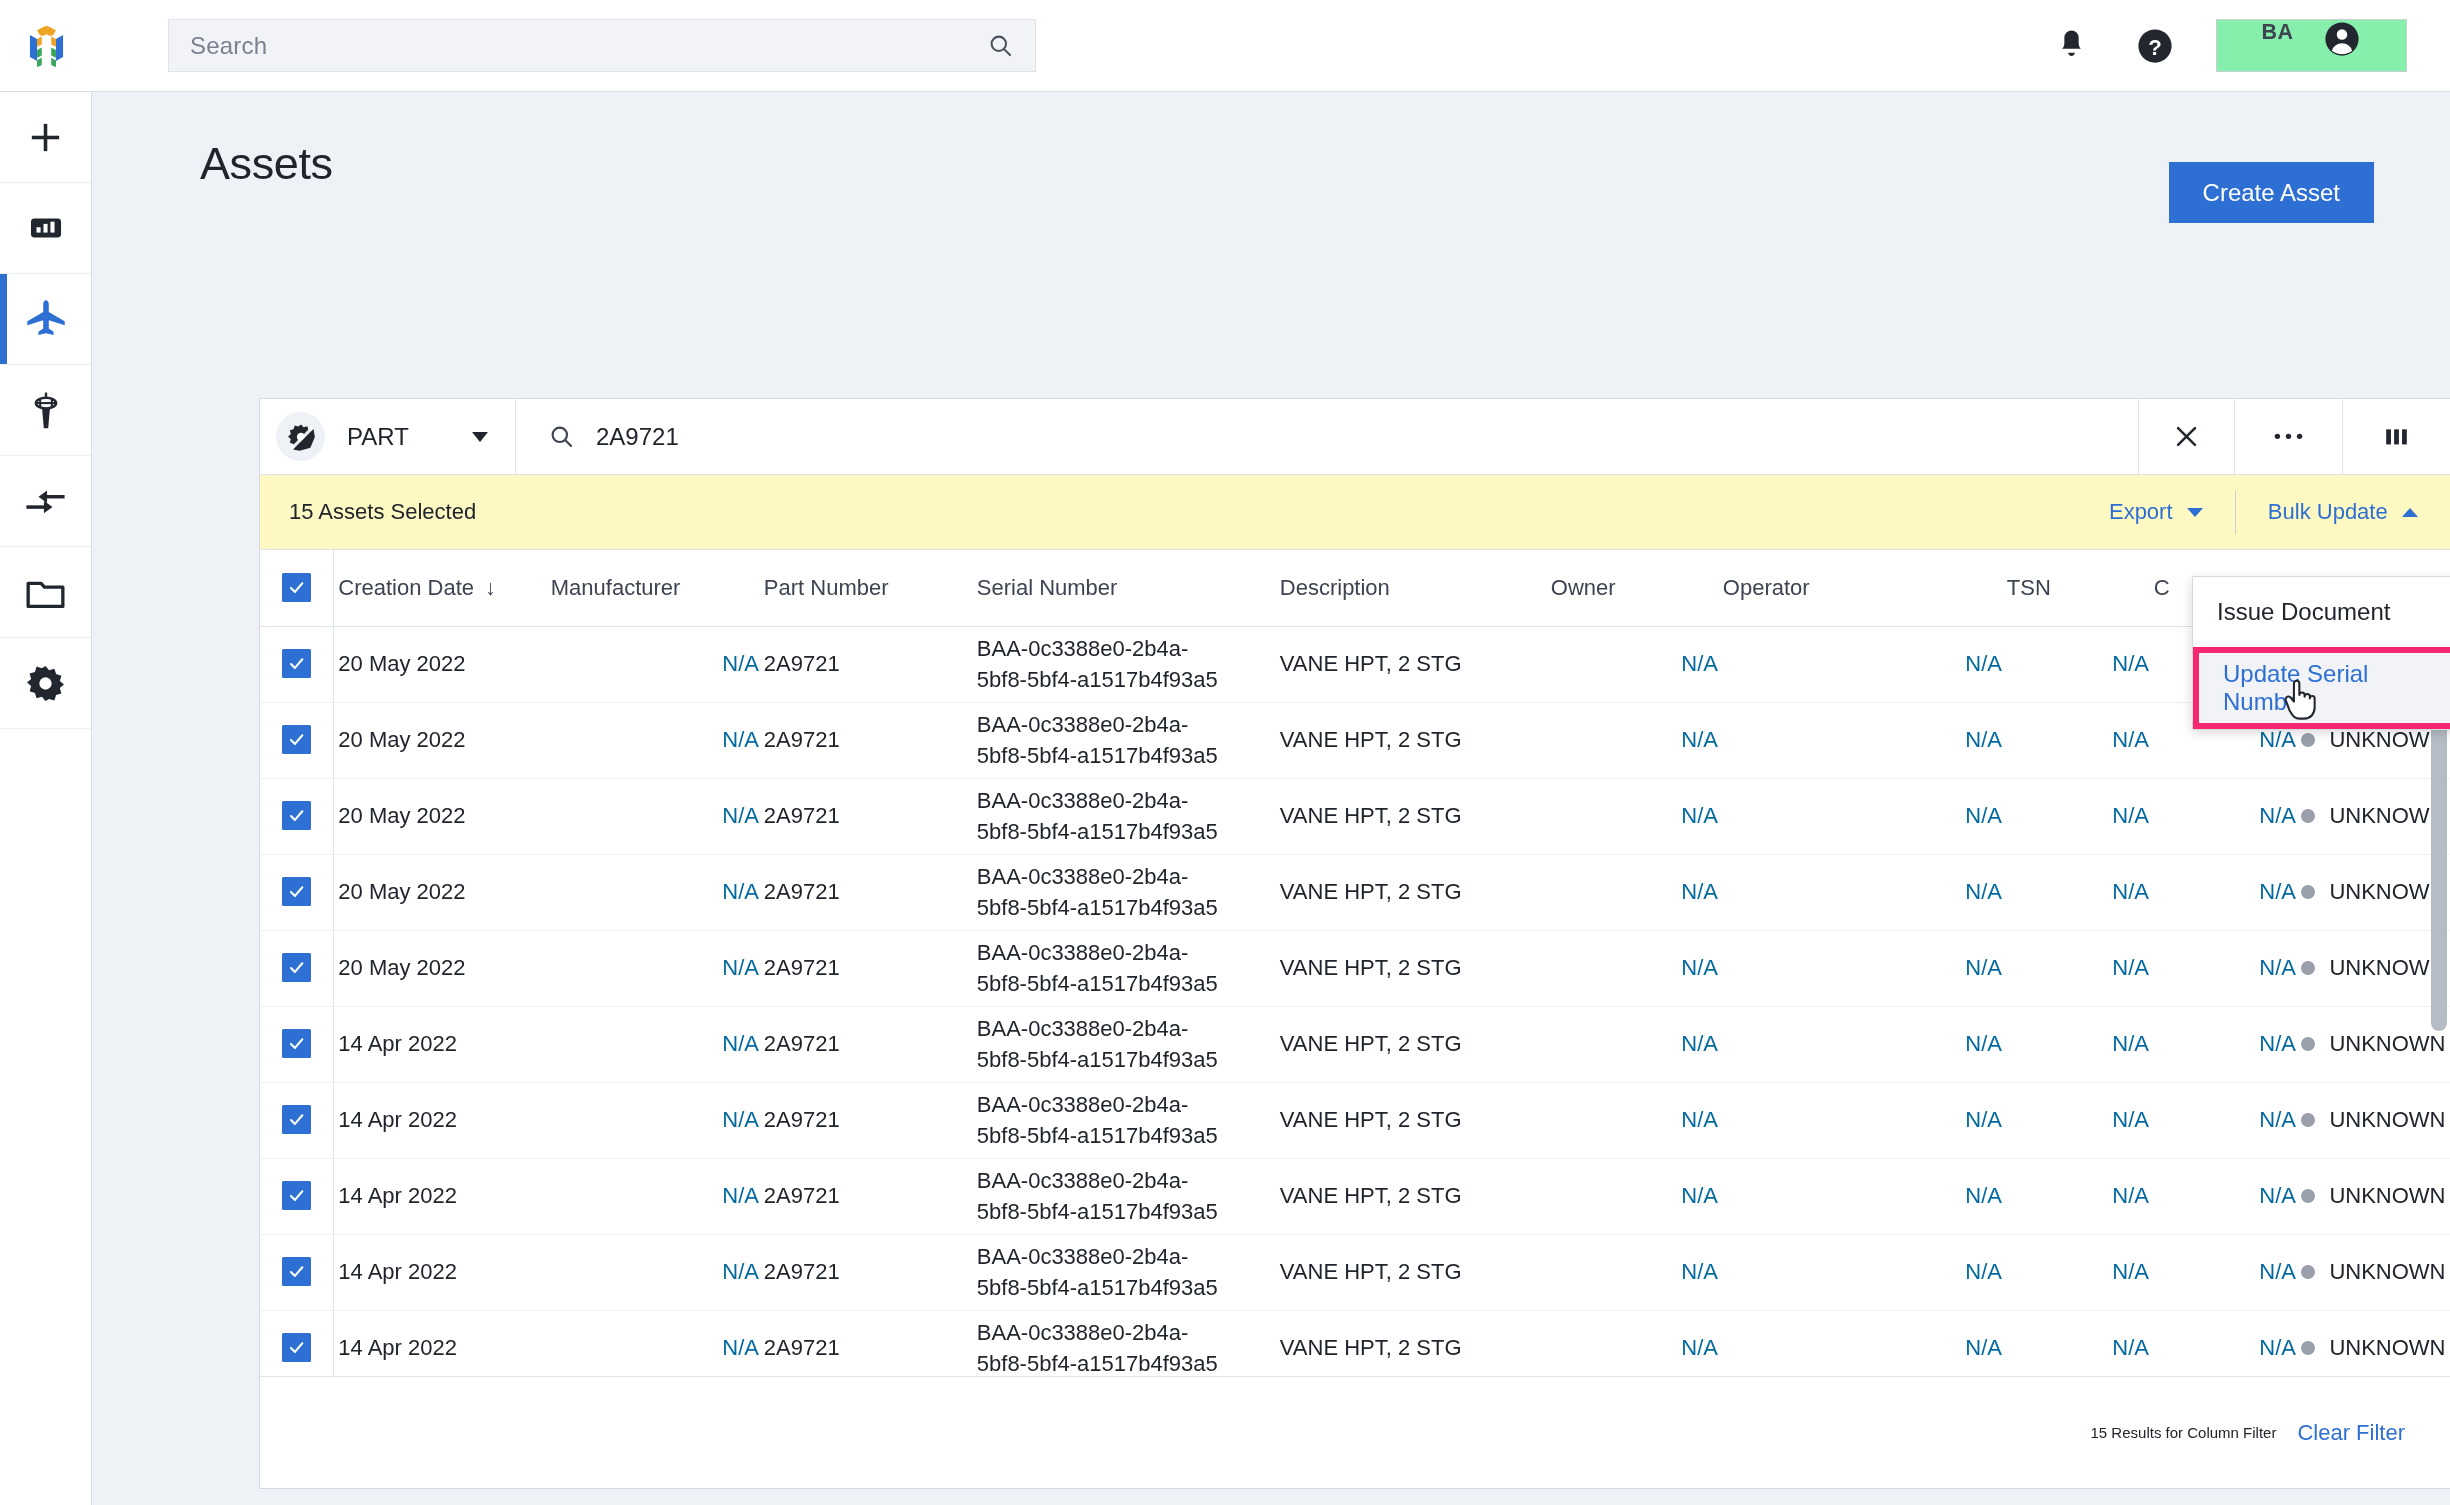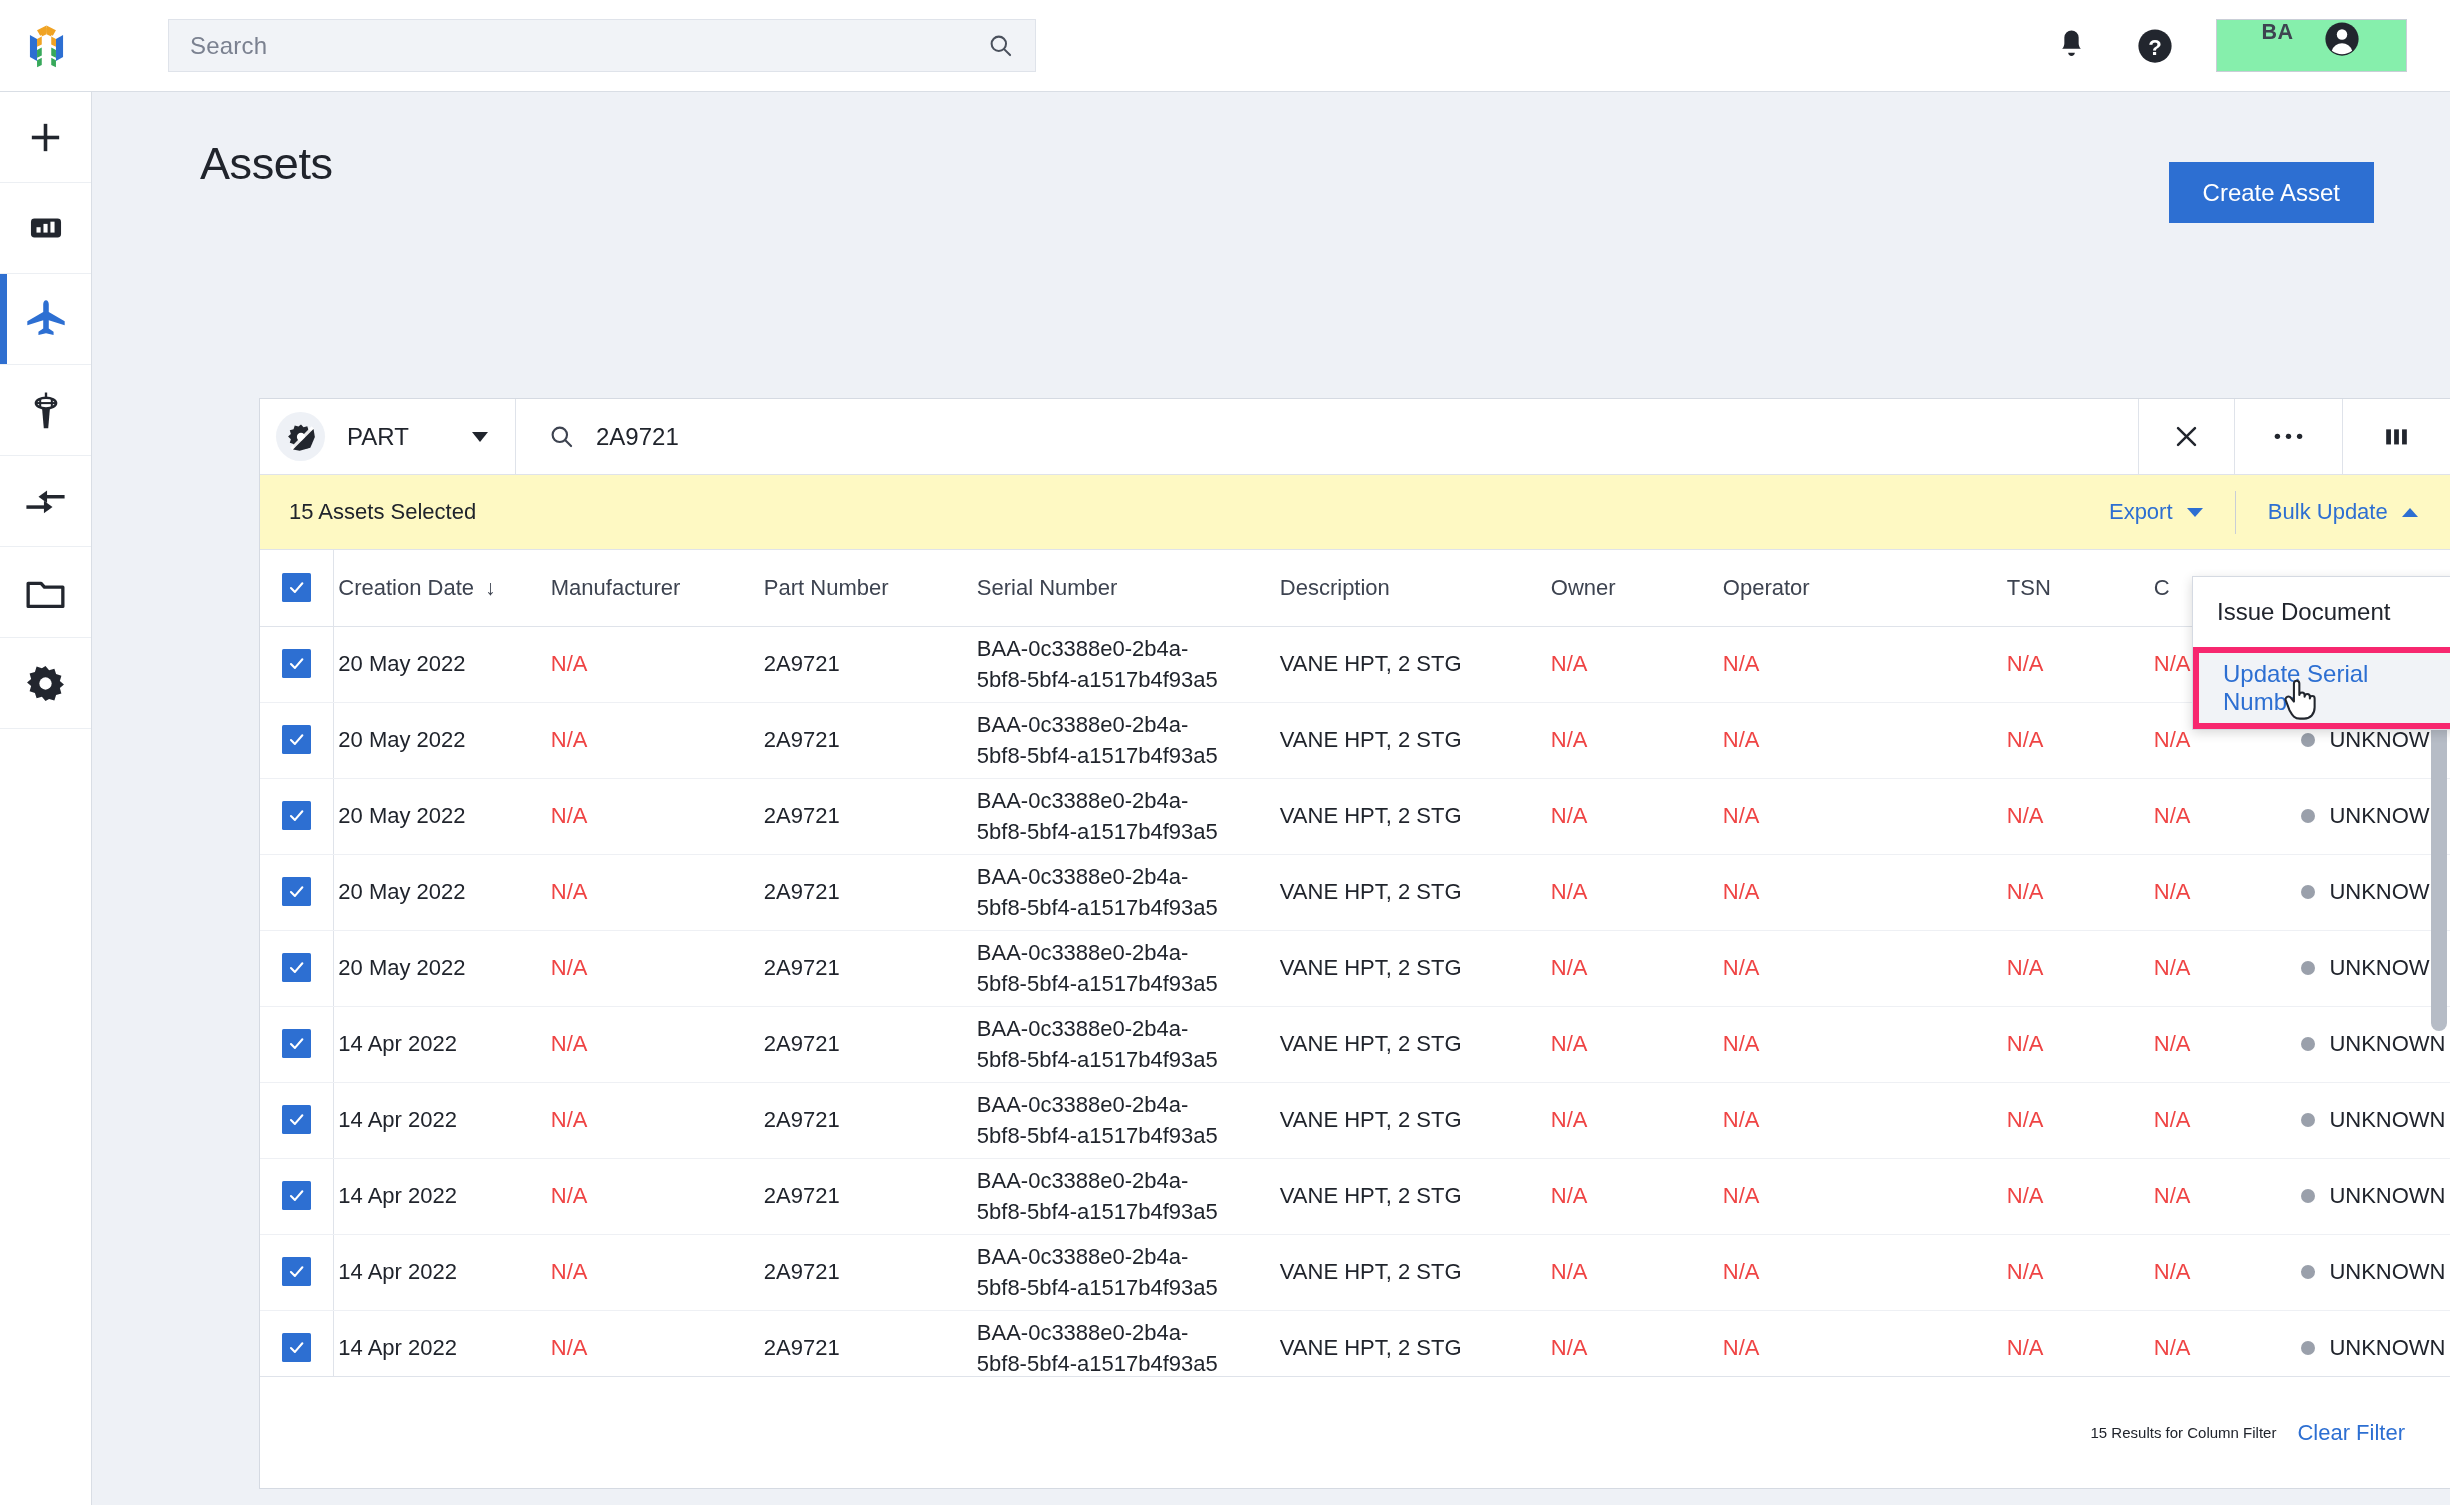--- a/index.html
+++ b/index.html
@@ -106,21 +106,21 @@
 
   
   .tbl-wrap { position:relative; height:828px; overflow:hidden; }
   table { width:100%; border-collapse:collapse; table-layout:fixed; }
   th, td { text-align:left; font-weight:400; vertical-align:middle; }
   thead th {
     height:76px; font-size:22px; color:#3d4350; border-bottom:0.8px solid #dfe3ea;
     padding-left:4.8px;
   }
   tbody td { height:76px; font-size:22px; color:#20242c; border-bottom:0.8px solid #eef0f4; padding-left:4.8px;}
-  td.na, th.na { color:#ef4444; }
+  td.na, th.na { color:#0369a1;text-align:right; }
   .c-check { width:73px; padding-left:0 !important; text-align:center; }
   .c-date { width:213px; }
   .c-man  { width:213px; }
   .c-part { width:213px; }
   .c-ser  { width:303px; }
   .c-desc { width:271px; }
   .c-own  { width:172px; }
   .c-opr  { width:284px; }
   .c-tsn  { width:147px; }
   .c-csn  { width:147px; }

